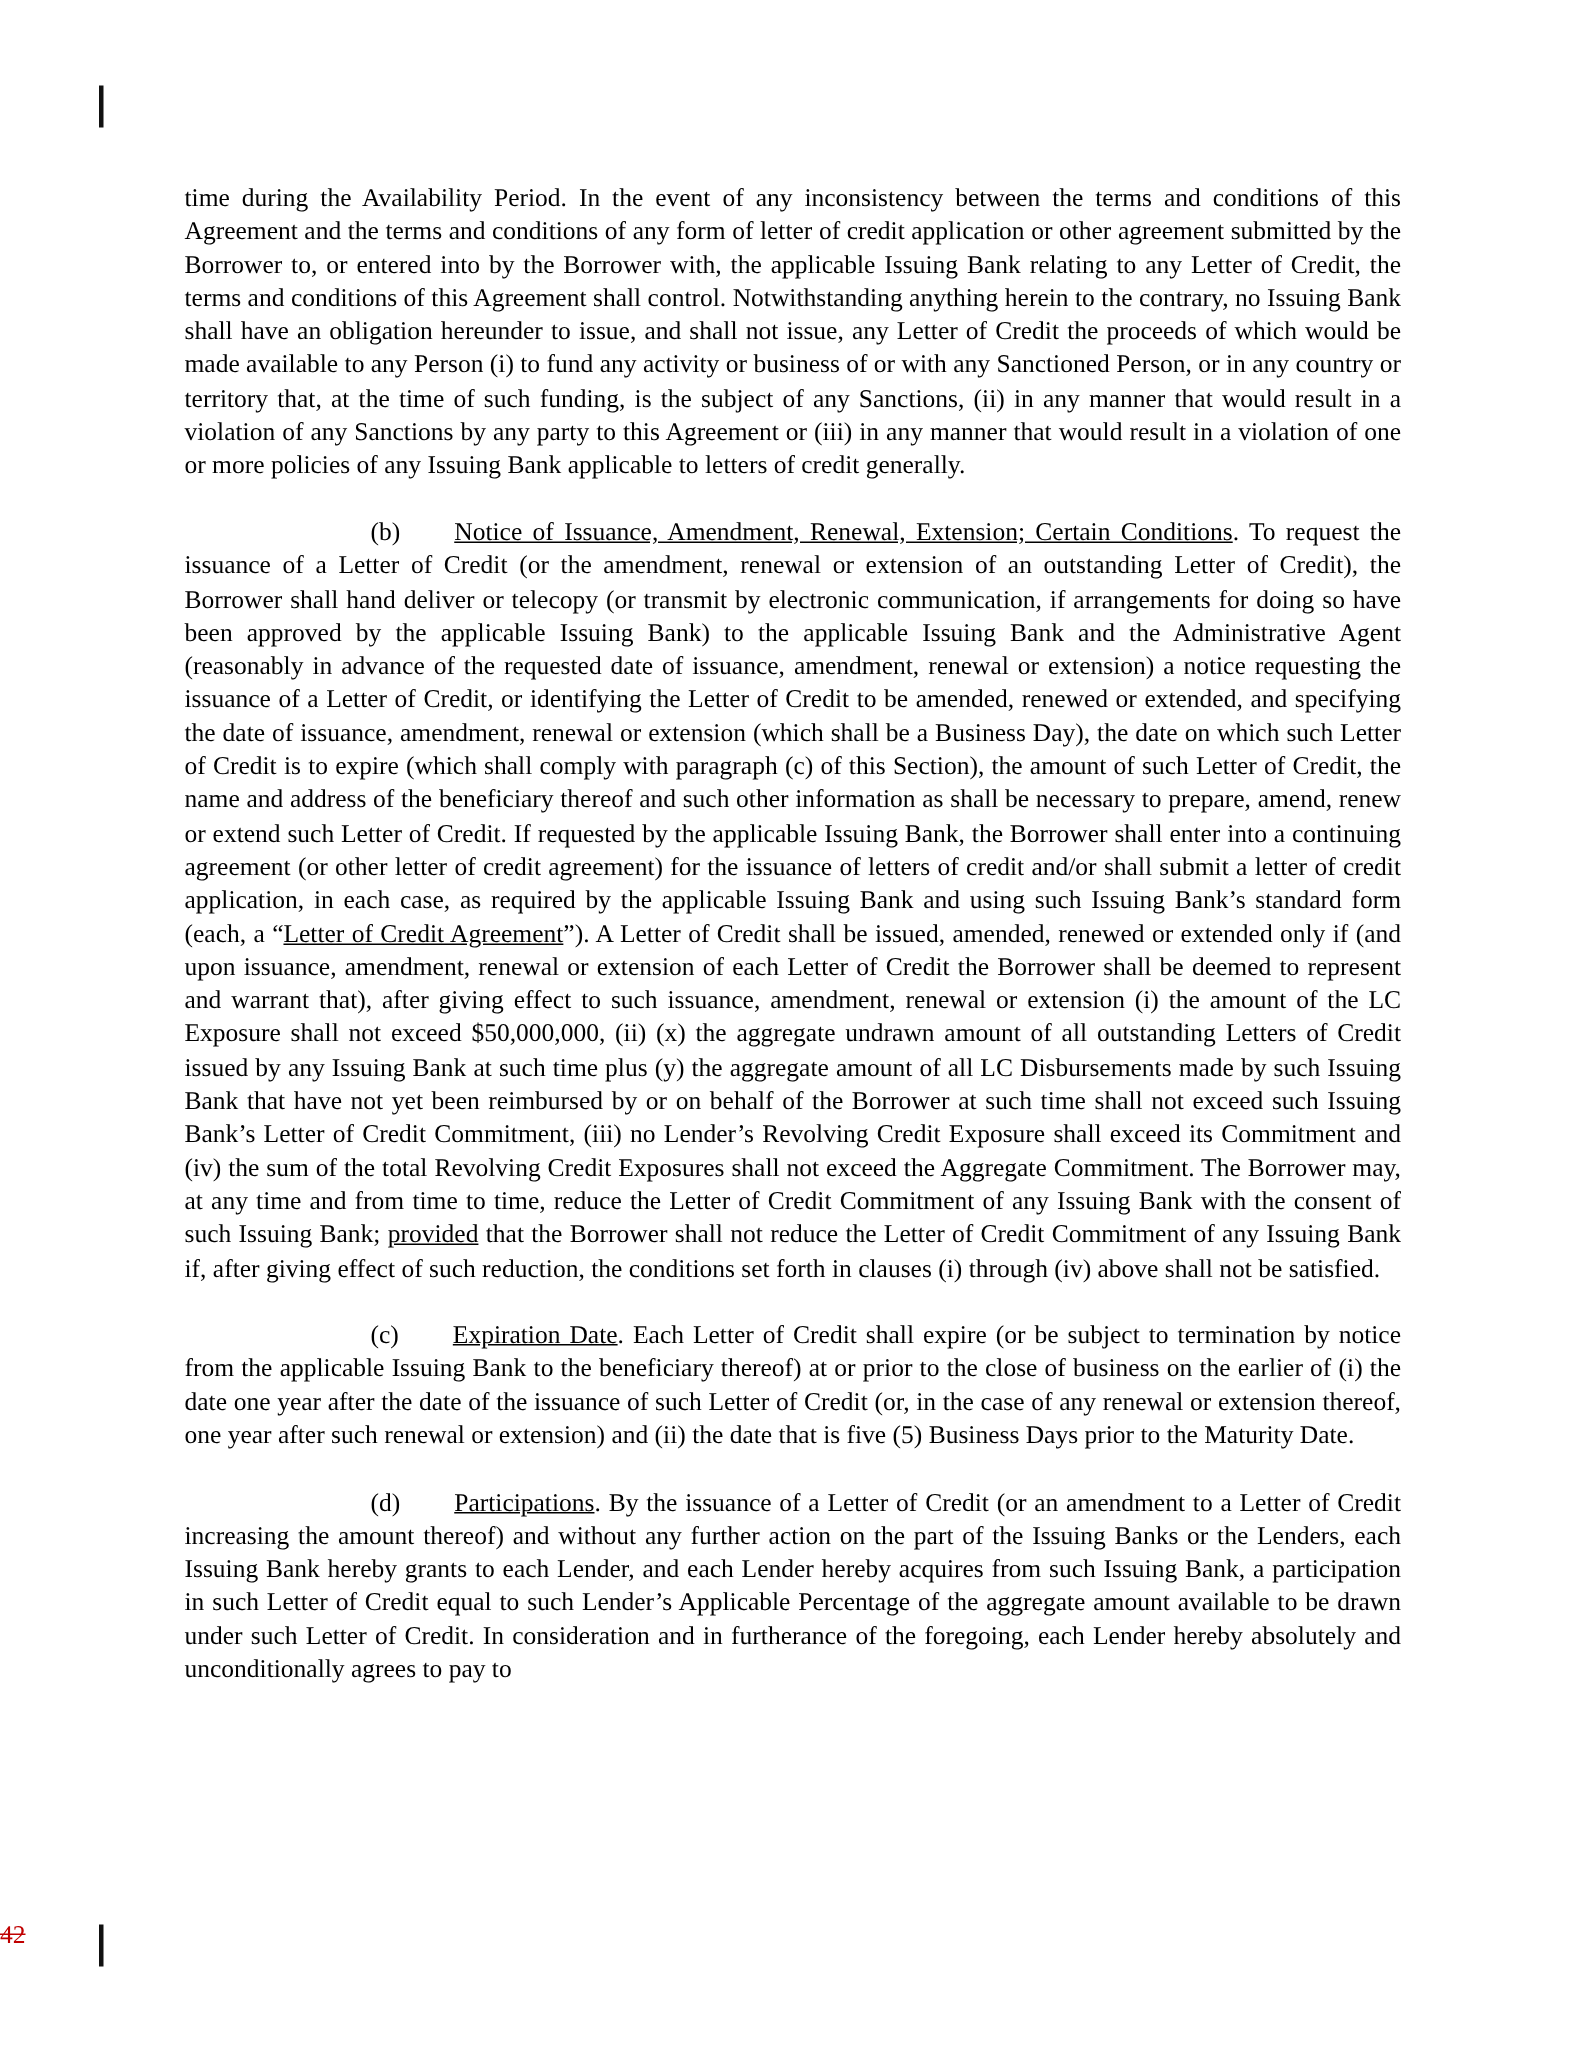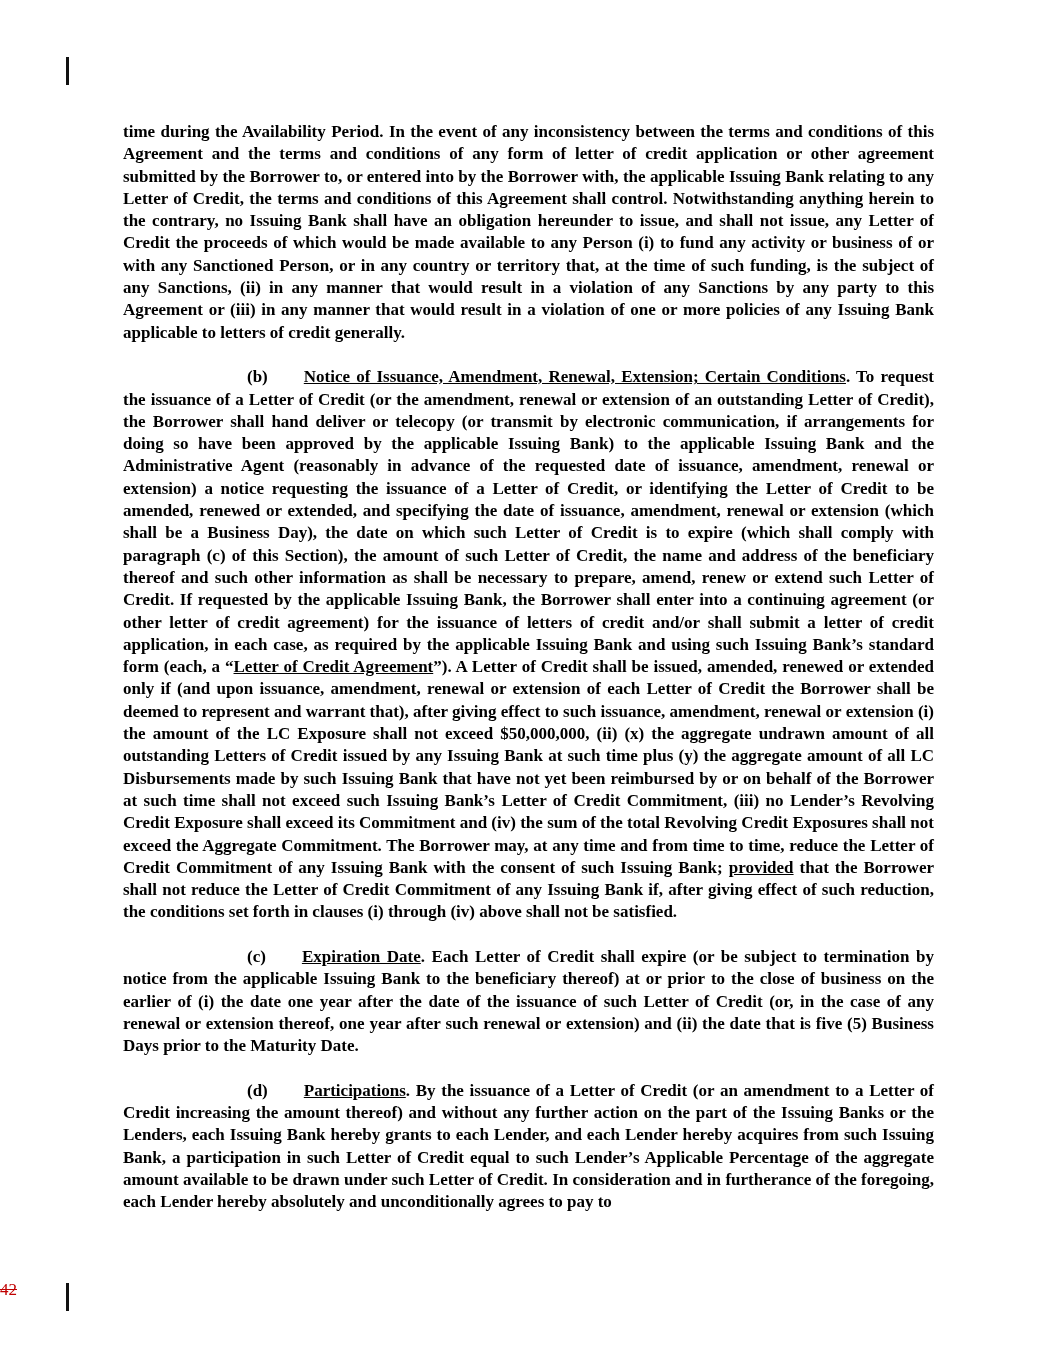--- a/index.html
+++ b/index.html
@@ -16,21 +16,20 @@
     background: #ffffff;
     overflow: hidden;
   }
   .content {
     position: absolute;
     left: 123px; top: 121px;
     width: 811px;
     font-size: 17px;
     line-height: 22.3px;
     text-align: justify;
-    font-weight: bold;
   }
   .para { margin: 0 0 22.3px 0; padding: 0; }
   .para:last-child { margin-bottom: 0; }
   .ind { display: inline-block; width: 124px; }
   .tab { display: inline-block; width: 36px; }
   .u { text-decoration: underline; }
   .change-bar {
     position: absolute;
     left: 66px;
     width: 3px;

